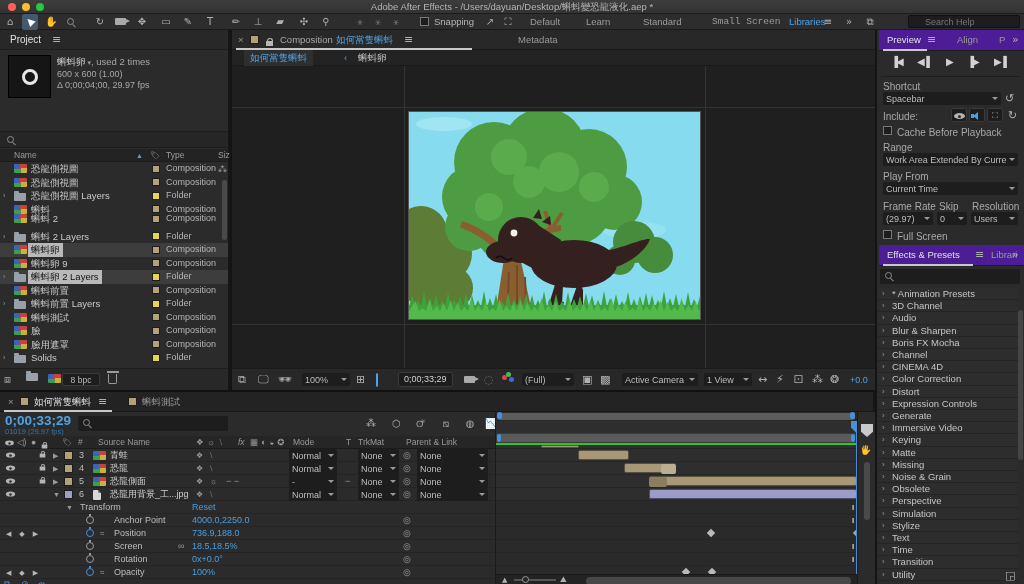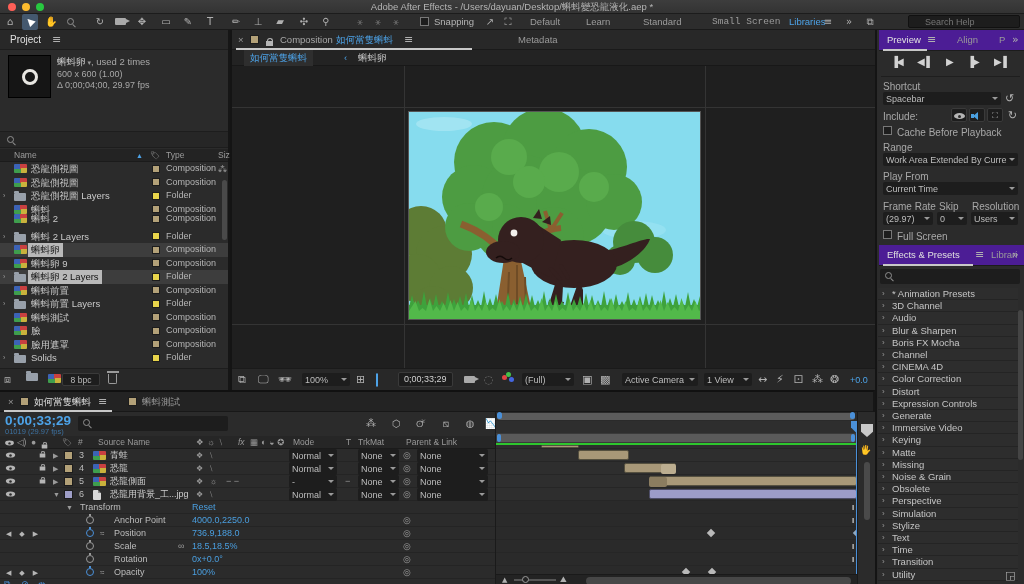--- a/index.html
+++ b/index.html
@@ -753,21 +753,21 @@
       <div class="prowl" style="top: 135px;">
         <span class="p-nav">◀ ◆ ▶</span>
         <span class="watch p-watch on"></span>
         <span class="p-graph">≈</span>
         <span class="p-lbl">Position</span>
         <span class="p-val">736.9,188.0</span>
         <span class="p-pl" style="left: 403px;">◎</span>
       </div>
       <div class="prowl" style="top: 148px;">
         <span class="watch p-watch"></span>
-        <span class="p-lbl">Scale</span>
+        <span class="p-lbl">Screen</span>
         <span class="p-link">∞</span>
         <span class="p-val">18.5,18.5%</span>
         <span class="p-pl" style="left: 403px;">◎</span>
       </div>
       <div class="prowl" style="top: 161px;">
         <span class="watch p-watch"></span>
         <span class="p-lbl">Rotation</span>
         <span class="p-val">0x+0.0°</span>
         <span class="p-pl" style="left: 403px;">◎</span>
       </div>

